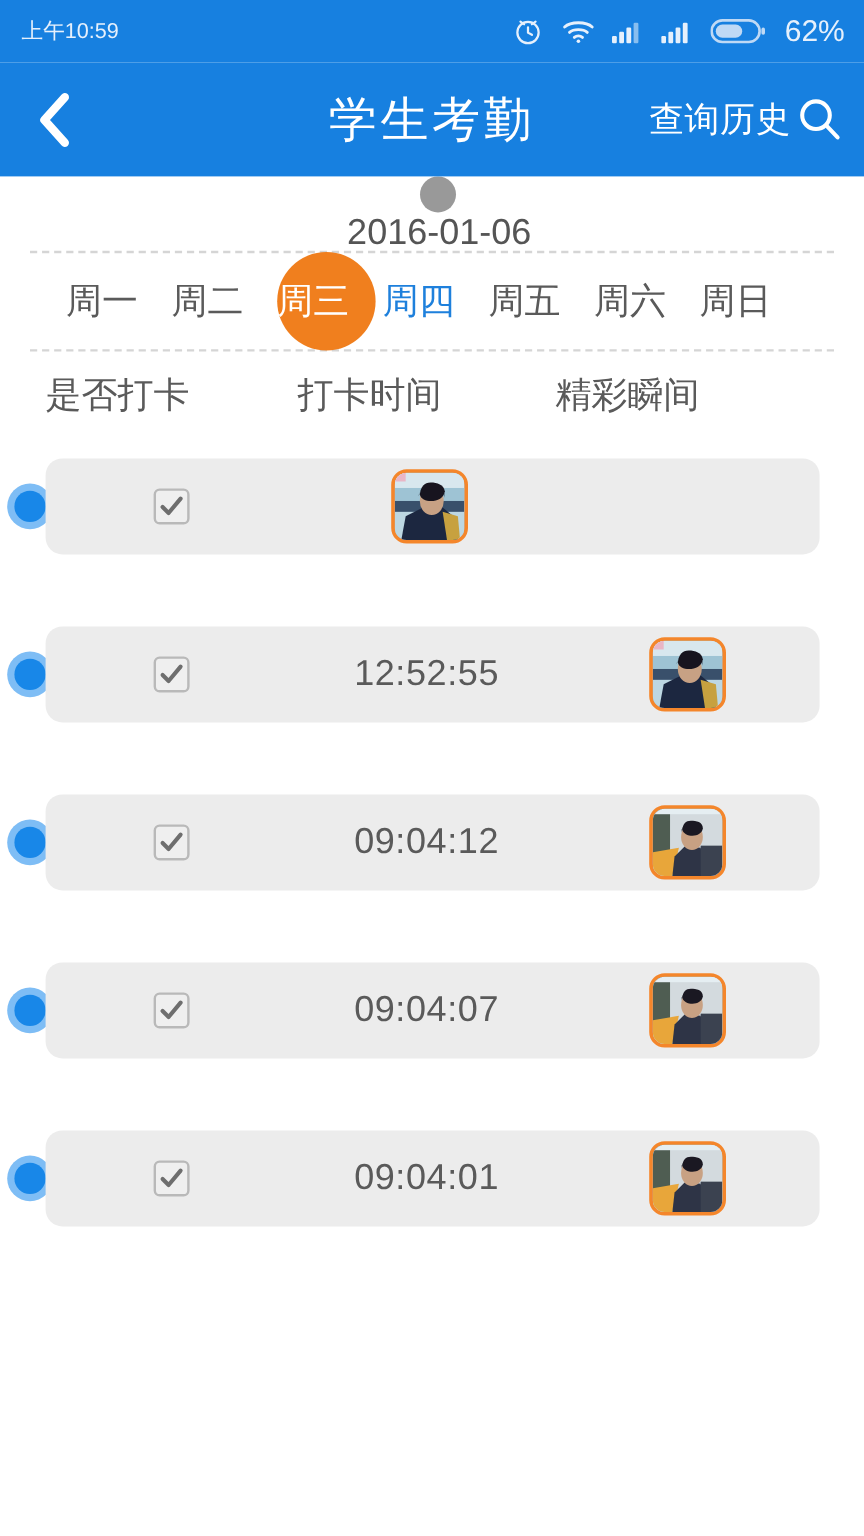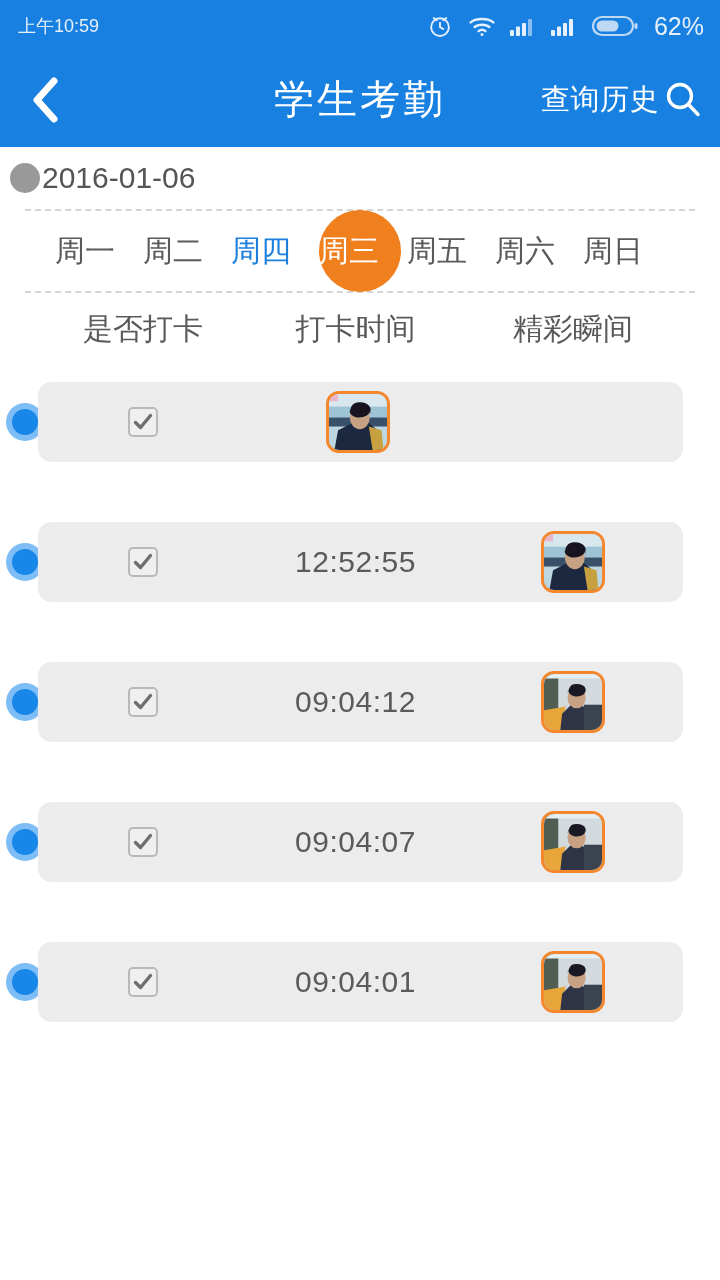--- a/index.html
+++ b/index.html
@@ -85,20 +85,21 @@
   }
   .search-icon svg { display: block; }
 
   
   .date-row {
     height: 62px;
     display: flex;
     align-items: center;
     padding-left: 10px;
     box-sizing: border-box;
+    flex-direction: column;
   }
   .date-dot {
     width: 30px;
     height: 30px;
     border-radius: 50%;
     background: #999999;
     flex: 0 0 auto;
   }
   .date-text {
     font-size: 30px;
@@ -149,21 +150,21 @@
     display: flex;
     height: 72px;
     align-items: center;
     padding-left: 38px;
     padding-right: 37px;
     box-sizing: border-box;
   }
   .col-h {
     font-size: 30px;
     color: #5a5a5a;
-    text-align: center;
+    text-align: left;
   }
   .col-h.c1 { width: 210px; }
   .col-h.c2 { width: 215px; }
   .col-h.c3 { width: 220px; }
 
   
   .list {
     position: relative;
     margin-top: 17px;
   }
@@ -326,25 +327,25 @@
 </div>
 
 <div class="week-tabs-wrap">
   <div class="week-tabs" id="week-tabs">
       <div class="week-tab">
         <span>周一</span>
       </div>
       <div class="week-tab">
         <span>周二</span>
       </div>
+      <div class="week-tab selected">
+        <span>周三</span>
+      </div>
       <div class="week-tab today">
         <span>周四</span>
-      </div>
-      <div class="week-tab selected">
-        <span>周三</span>
       </div>
       <div class="week-tab">
         <span>周五</span>
       </div>
       <div class="week-tab">
         <span>周六</span>
       </div>
       <div class="week-tab">
         <span>周日</span>
       </div>

